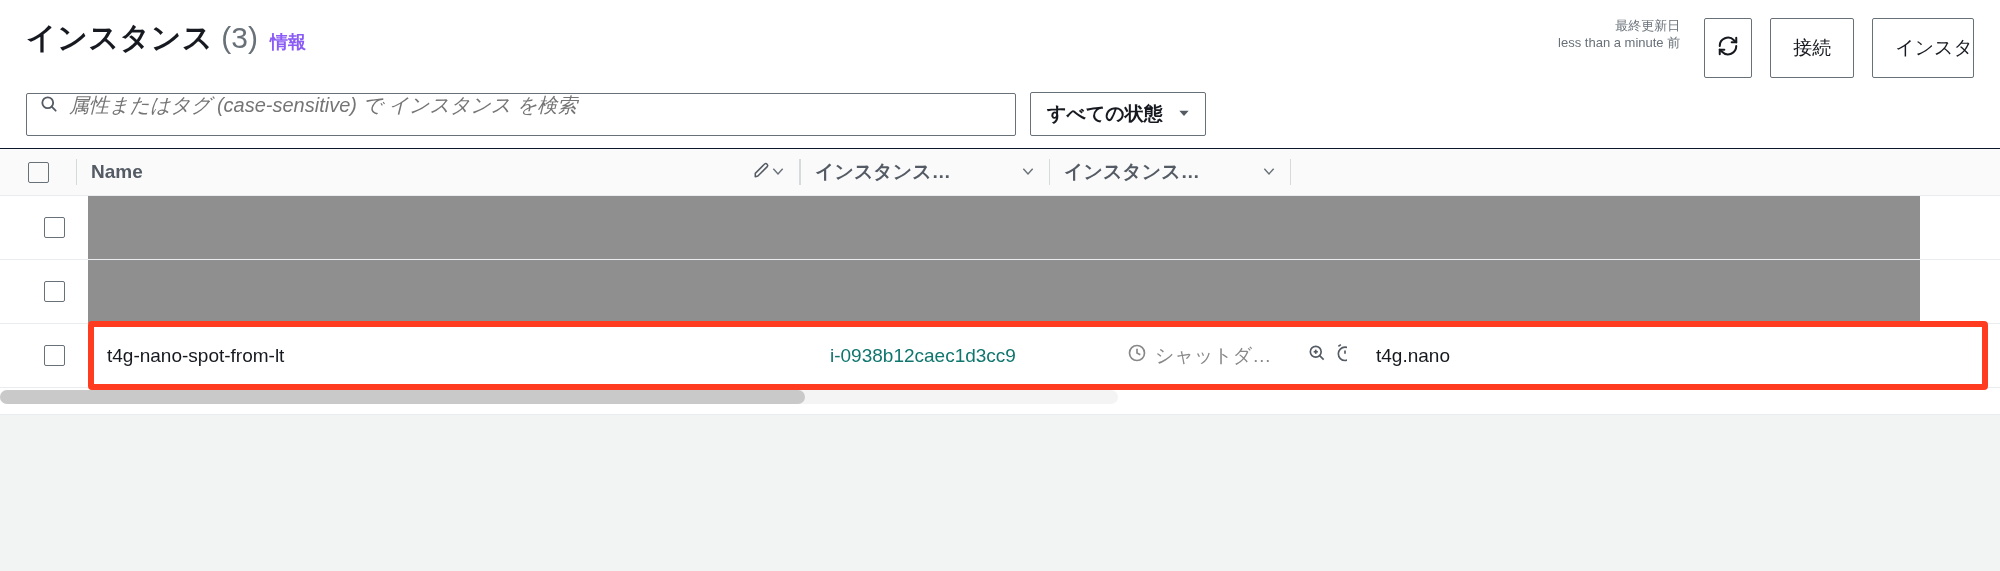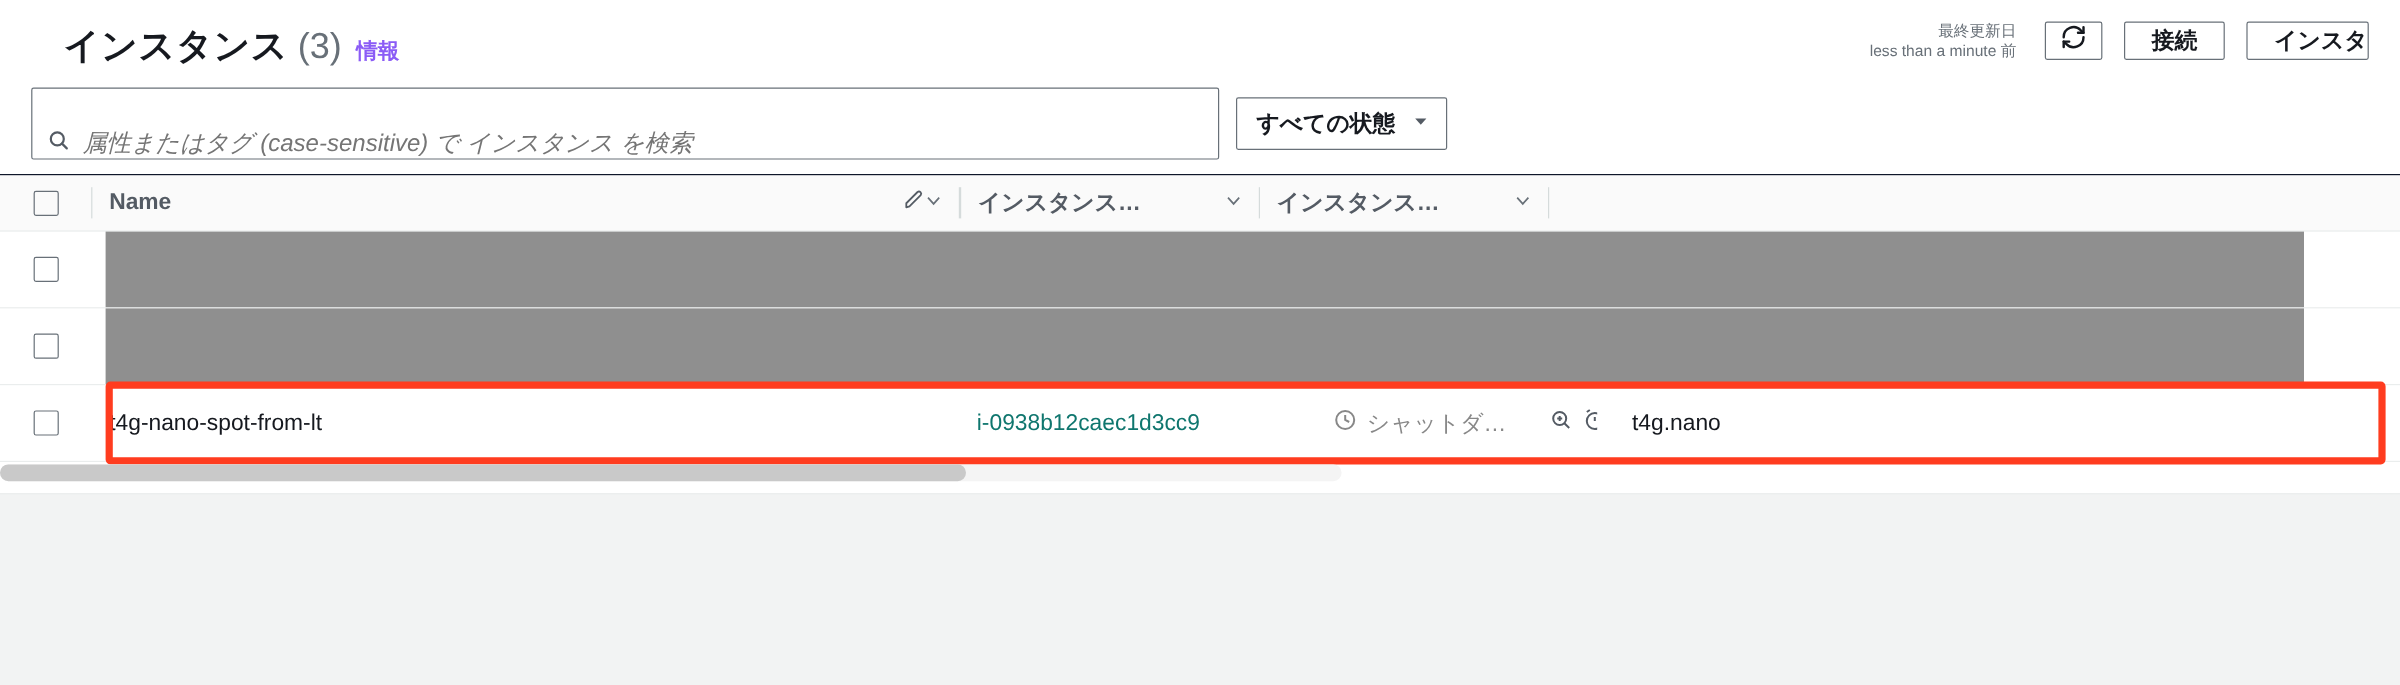--- a/index.html
+++ b/index.html
@@ -11,65 +11,64 @@
     overflow-x: hidden;
   }
   .page { width: 2000px; }
 
   
   .header {
     display: flex;
     align-items: flex-start;
     padding: 18px 26px 14px 26px;
     gap: 18px;
-    margin-left: 27px;
   }
   .title-block { display: flex; align-items: baseline; gap: 12px; flex: 0 0 auto; }
   .title { font-size: 30px; font-weight: 700; letter-spacing: 0.5px; }
   .count { font-size: 30px; font-weight: 400; color: #687078; margin-left: -4px; }
   .info-link { color: #8b5cf6; font-size: 18px; font-weight: 700; cursor: pointer; }
   .spacer { flex: 1; }
   .last-updated {
     text-align: right;
     color: #687078;
     font-size: 13px;
     line-height: 1.3;
     margin-right: 6px;
   }
   .btn {
-    height: 32px;
+    height: 60px;
     border: 1px solid #687078;
     background: #fff;
     color: #16191f;
     border-radius: 2px;
     padding: 0 22px;
     font-size: 19px;
-    font-weight: 700;
+    font-weight: 400;
     display: inline-flex;
     align-items: center;
     justify-content: center;
     cursor: pointer;
   }
   .btn.icononly { padding: 0; width: 48px; }
   .btn.truncated { padding-right: 0; overflow: hidden; }
 
   
   .filter-row {
     display: flex;
     gap: 14px;
     padding: 0 26px 12px 26px;
     align-items: center;
   }
   .search-wrap {
     flex: 0 0 990px;
     border: 1px solid #687078;
     border-radius: 2px;
-    height: 60px;
+    height: 43px;
     display: flex;
-    align-items: flex-end;
+    align-items: flex-start;
     padding: 0 12px;
     gap: 10px;
   }
   .search-wrap input {
     border: none;
     outline: none;
     width: 100%;
     font-size: 20px;
     font-style: italic;
     color: #687078;
@@ -113,20 +112,21 @@
 
   .checkbox {
     width: 21px; height: 21px; border: 1.5px solid #687078; border-radius: 2px; display:inline-block;
   }
 
   .pencil { color: #545b64; }
 
   .tbody .row {
     display: flex; align-items: center; height: 64px; border-bottom: 1px solid #eaeded;
     position: relative;
+    padding-left: 16px;
   }
   .td { font-size: 19px; color: #16191f; white-space: nowrap; overflow: hidden; text-overflow: ellipsis; }
   .td.link { color: #0f766e; cursor: pointer; }
   .redacted-inner {
     position: absolute; left: 88px; top: 0; right: 80px; bottom: 0; background: #8f8f8f;
   }
 
   .state-cell { display: flex; align-items: flex-start; gap: 8px; width:100%; }
   .state-text { color: #888; overflow: hidden; text-overflow: ellipsis; white-space: nowrap; flex:1; }
 

